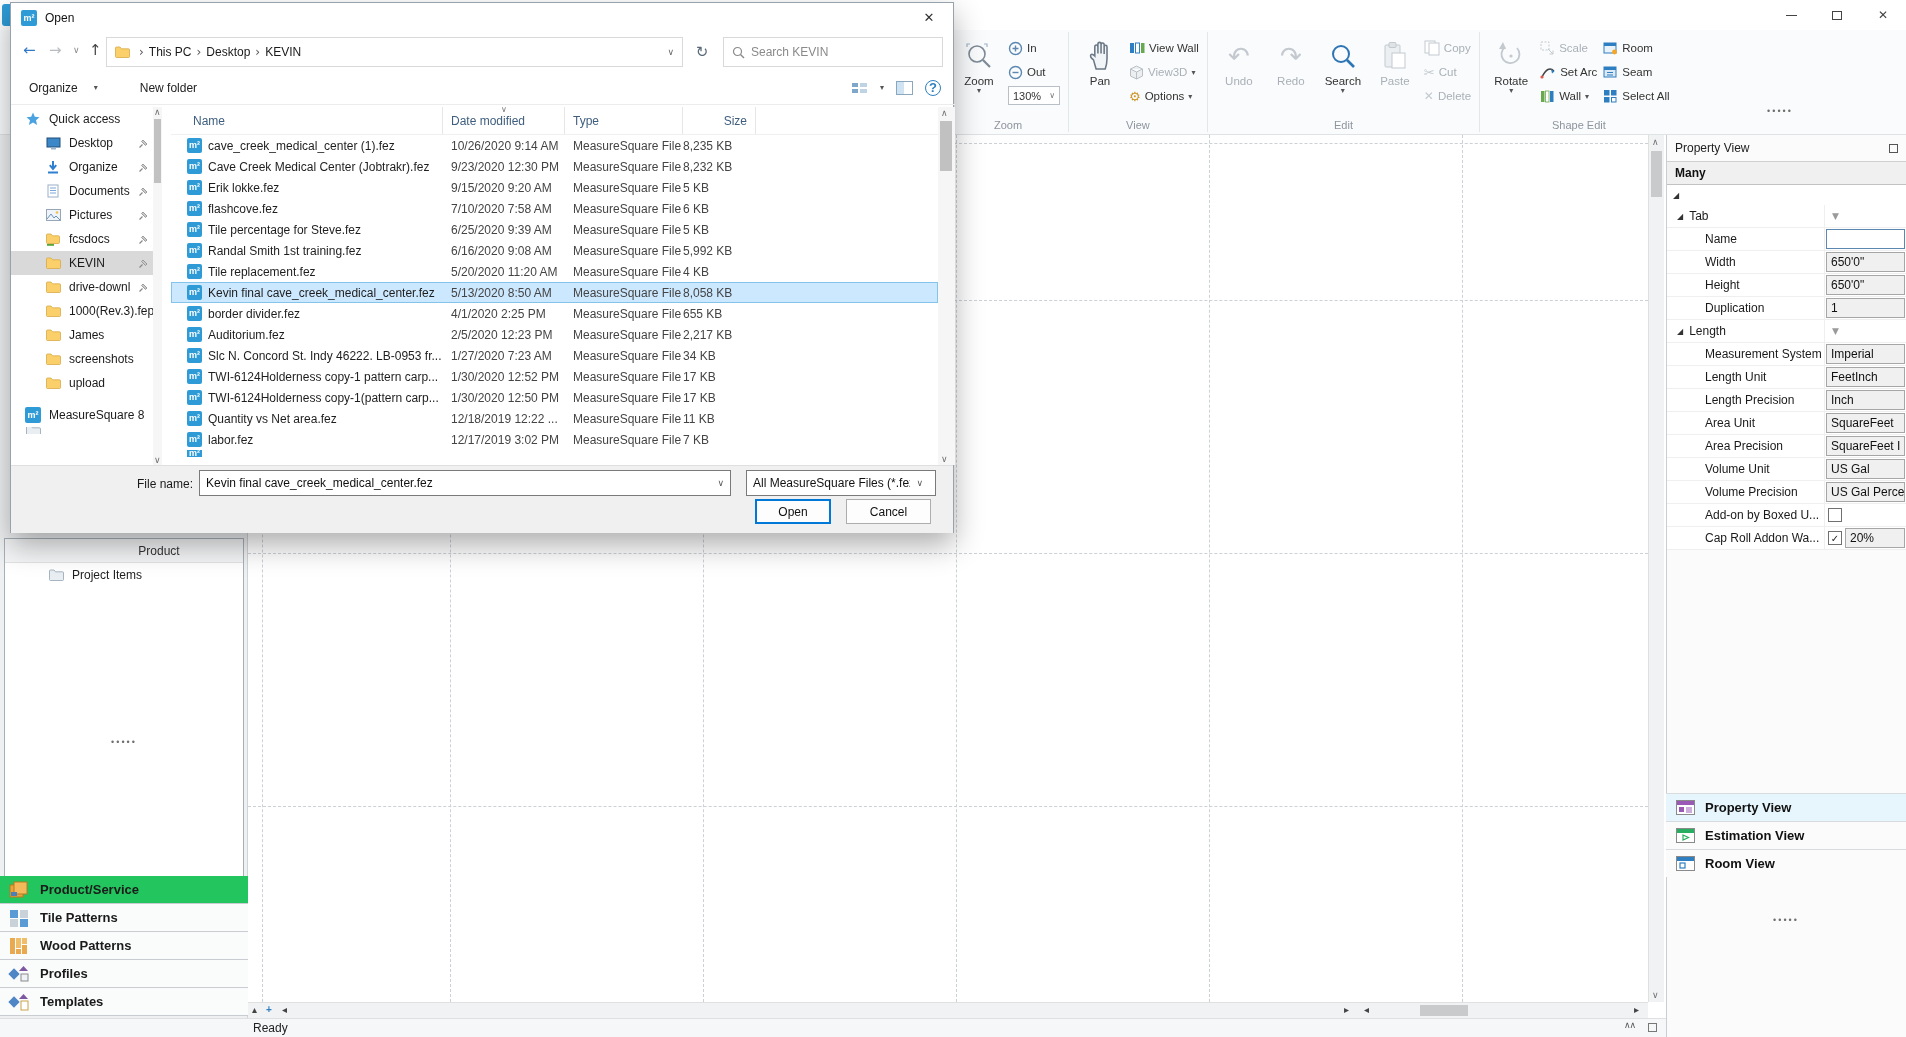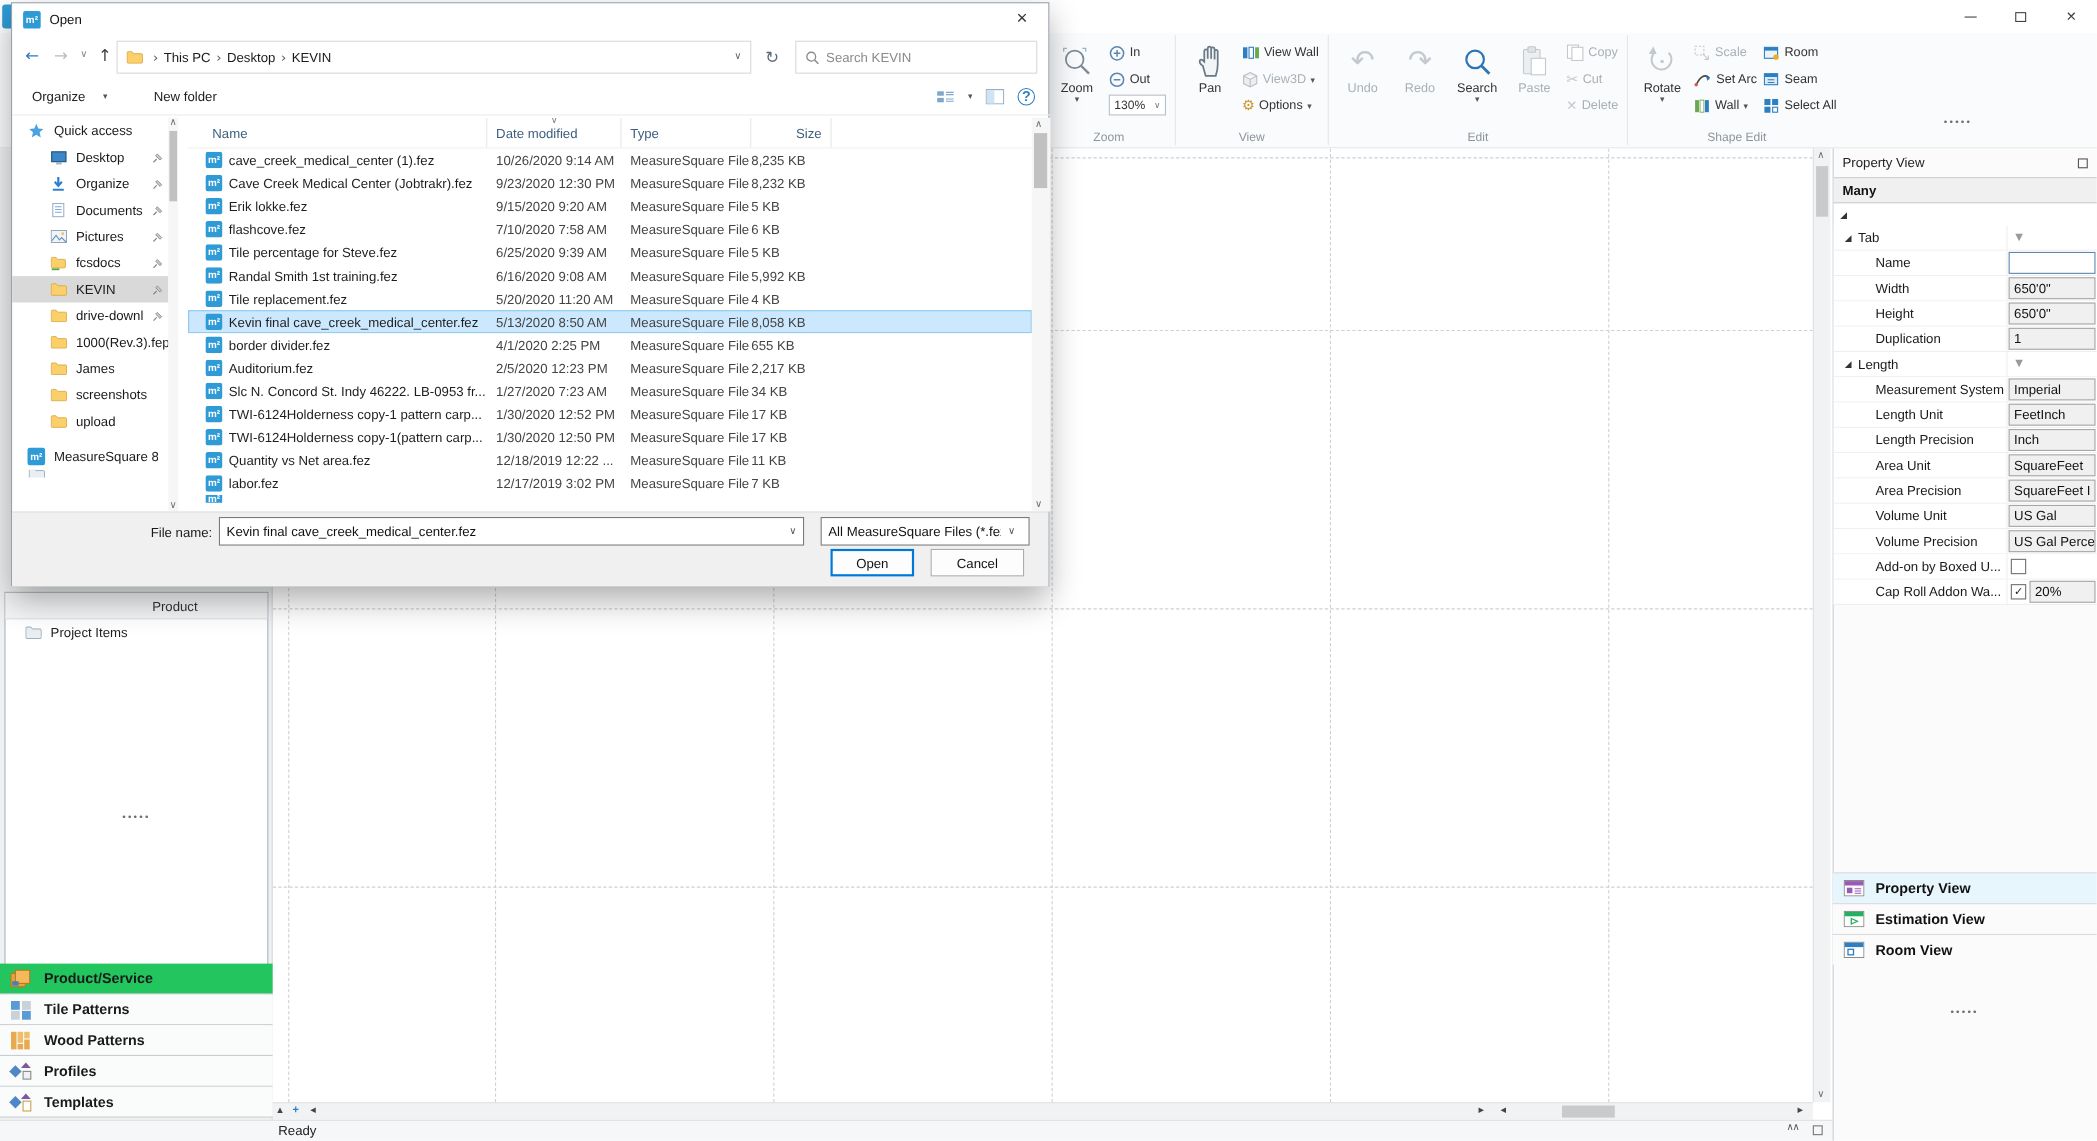--- a/index.html
+++ b/index.html
@@ -30,21 +30,21 @@
   .rb-sm .dd { font-size:8px; color:#555; }
   .dis, .dis .lbl, .dis.rb-sm { color:#a9b0b7 !important; }
   .rb-combo { height:19px; width:52px; background:#fff; border:1px solid #b9bfc6; display:flex; align-items:center; justify-content:space-between; padding:0 4px; font-size:11px; color:#333; }
   .rb-combo .dd { font-size:8px; color:#777; }
   .glyph-g { color:#c3c9cf; }
 
   
   .left-panel { position:absolute; left:0; top:135px; width:248px; height:902px; background:#eef0f1; border-right:1px solid #cfd4d9; }
   .tree-box { position:absolute; left:4px; top:403px; width:240px; height:468px; background:#fff; border:1px solid #a7b0b8; }
   .tree-head { height:24px; background:#f4f5f6; border-bottom:1px solid #e2e2e2; display:flex; align-items:center; justify-content:center; padding-left:70px; color:#333; }
-  .tree-item { height:24px; display:flex; align-items:center; gap:8px; padding-left:18px; }
+  .tree-item { height:24px; display:flex; align-items:center; gap:8px; padding-left:18px;margin-left:26px; }
   .tree-hscroll { position:absolute; left:0; bottom:0; width:238px; height:18px; background:#f3f3f3; border-top:1px solid #e5e5e5; }
   .tree-hthumb { position:absolute; left:16px; top:3px; width:76px; height:12px; background:#cdcdcd; }
   .hs-arrow { position:absolute; top:2px; color:#9a9a9a; font-size:11px; }
   .splitter-dots { position:absolute; text-align:center; color:#6f6f6f; font-size:9px; letter-spacing:2px; }
   .side-tabs { position:absolute; left:0; top:741px; width:248px; }
   .stab { height:28px; display:flex; align-items:center; gap:10px; padding-left:8px; background:#fafbfb; border-bottom:1px solid #c9cdd1; }
   .stab.sel { background:#22c55e; }
   .stab .lbl { font-weight:bold; font-size:13px; color:#1a1a1a; }
 
   

